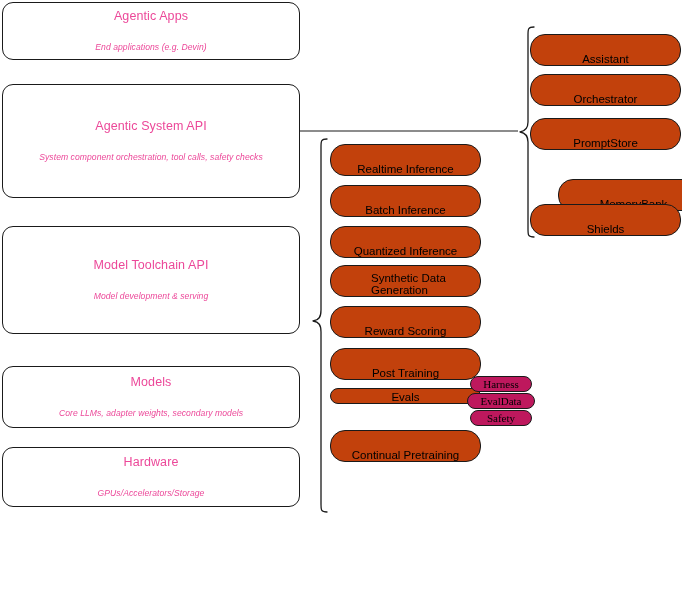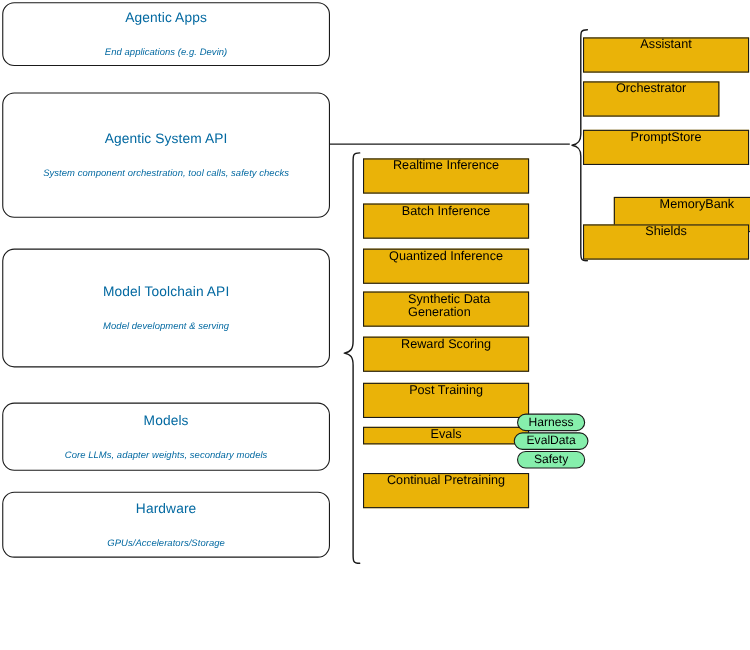--- a/index.html
+++ b/index.html
@@ -22,57 +22,58 @@
     position: absolute;
     box-sizing: border-box;
     border: 1.3px solid #1a1a1a;
     border-radius: 11px;
     background: #ffffff;
     display: flex;
     flex-direction: column;
     align-items: center;
     justify-content: center;
     text-align: center;
-    color: #0369a1;
+    color: #ec4899;
     line-height: 1.25;
   }
   .node .title {
     font-size: 12.5px;
     letter-spacing: 0.1px;
   }
   .node .sub {
     font-size: 8.6px;
     margin-top: 18px;
     letter-spacing: 0.05px;
     font-style: italic;
   }
   .stack-node {
     position: absolute;
     box-sizing: border-box;
     border: 1.3px solid #1a1a1a;
-    border-radius: 0;
-    background: #eab308;
+    border-radius: 15px;
+    background: #c2410c;
     display: flex;
-    align-items: flex-start;
+    align-items: flex-end;
     justify-content: center;
     font-size: 11.5px;
     color: #000000;
   }
   .pill {
     position: absolute;
     box-sizing: border-box;
     border: 1.3px solid #1a1a1a;
     border-radius: 999px;
-    background: #86efac;
+    background: #be185d;
     display: flex;
     align-items: center;
     justify-content: center;
     font-size: 11px;
     color: #000000;
     z-index: 5;
+    font-family: Liberation Serif, serif;
   }
   .brace {
     position: absolute;
     z-index: 2;
   }
   .brace svg { display: block; }
   .connector {
     position: absolute;
     z-index: 1;
   }
@@ -170,21 +171,21 @@
   <div class="pill" style="left:467px; top:393px; width:68px; height:16px;">
     <span>EvalData</span>
   </div>
   <div class="pill" style="left:470px; top:410px; width:62px; height:16px;">
     <span>Safety</span>
   </div>
 
   <div class="stack-node" style="left:530px; top:34px; width:151px; height:32px;">
     <span>Assistant</span>
   </div>
-  <div class="stack-node" style="left:530px; top:74px; width:124px; height:32px;">
+  <div class="stack-node" style="left:530px; top:74px; width:151px; height:32px;">
     <span>Orchestrator</span>
   </div>
   <div class="stack-node" style="left:530px; top:118px; width:151px; height:32px;">
     <span>PromptStore</span>
   </div>
   <div class="stack-node" style="left:530px; top:179px; width:151px; height:32px;margin-left:28px;">
     <span>MemoryBank</span>
   </div>
   <div class="stack-node" style="left:530px; top:204px; width:151px; height:32px;">
     <span>Shields</span>

